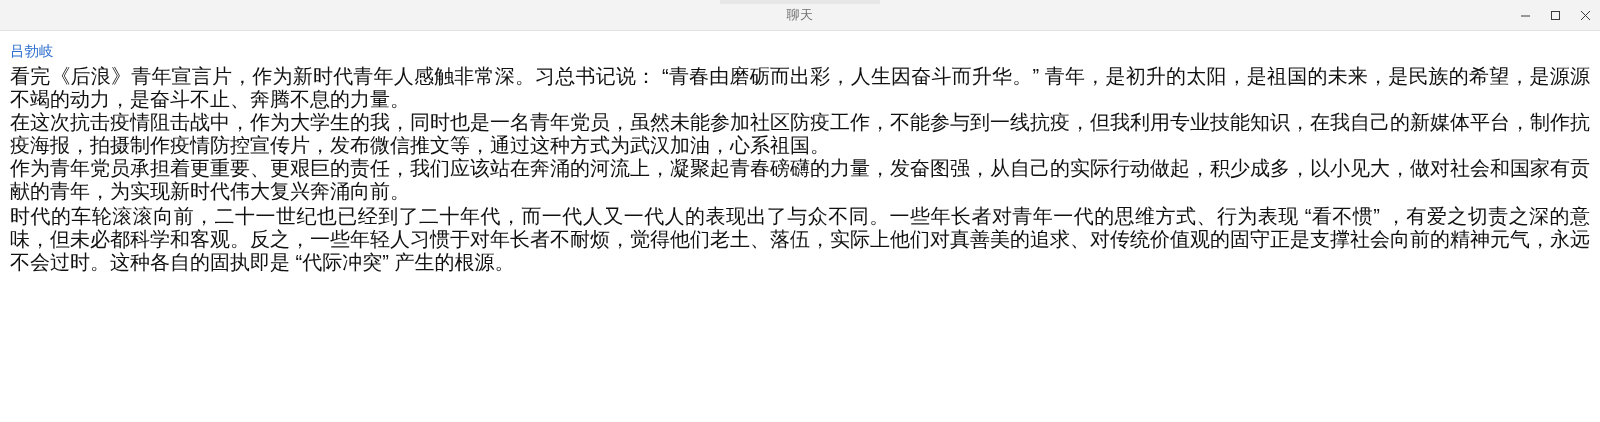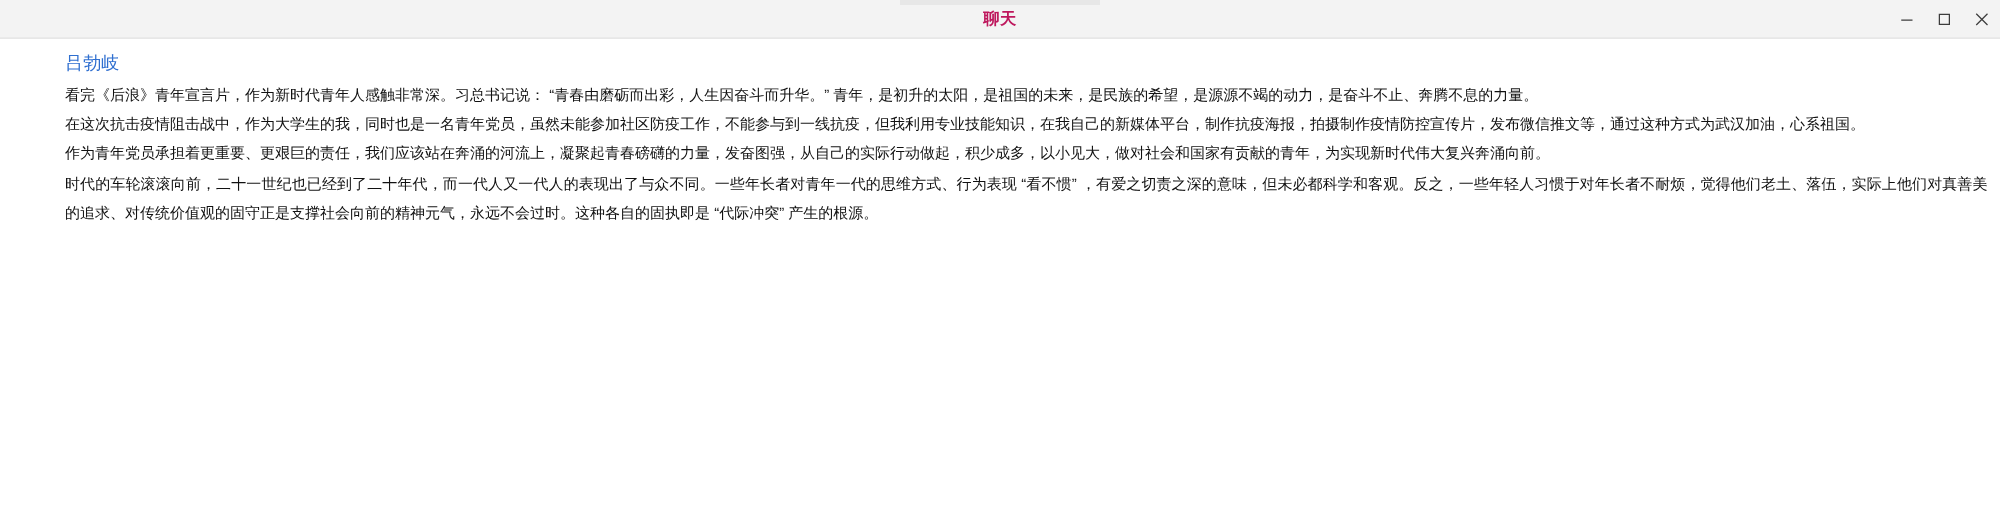--- a/index.html
+++ b/index.html
@@ -27,23 +27,22 @@
     min-height: 30px;
     background: #f3f3f3;
     border-bottom: 1px solid #e2e2e2;
     display: flex;
     align-items: center;
     justify-content: center;
     position: relative;
   }
   .titlebar-title {
     font-size: 13px;
-    color: #be185d;
+    color: #737373;
     letter-spacing: 0.5px;
-    font-weight: bold;
   }
   .win-controls {
     position: absolute;
     right: 0;
     top: 0;
     height: 30px;
     display: flex;
     align-items: center;
   }
   .win-btn {
@@ -74,27 +73,27 @@
   }
   .author {
     color: #2f6fd0;
     font-size: 14.5px;
     line-height: 24px;
     margin: 2px 0 2px 0;
     font-family: "Liberation Sans", sans-serif;
   }
   .para {
     color: #111111;
-    font-size: 12px;
+    font-size: 20px;
     line-height: 23px;
     margin: 0;
     text-align: justify;
     font-family: "Liberation Sans", sans-serif;
   }
-  .block { margin-bottom: 0; margin-left: 42px; }
+  .block { margin-bottom: 0; }
   .spacer-sm { height: 2px; }
 </style>
 </head>
 <body>
 
 <div class="window">
 
   <div class="titlebar">
     <div class="drag-pill"></div>
     <div class="titlebar-title">聊天</div>

